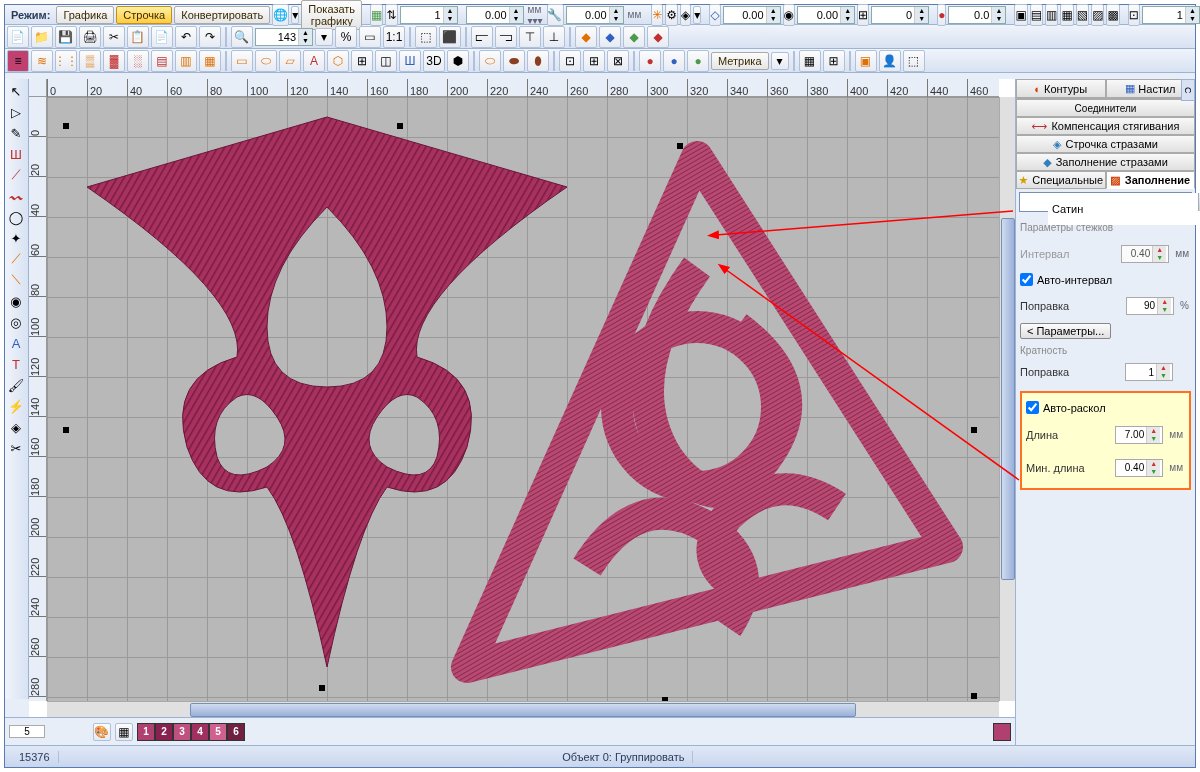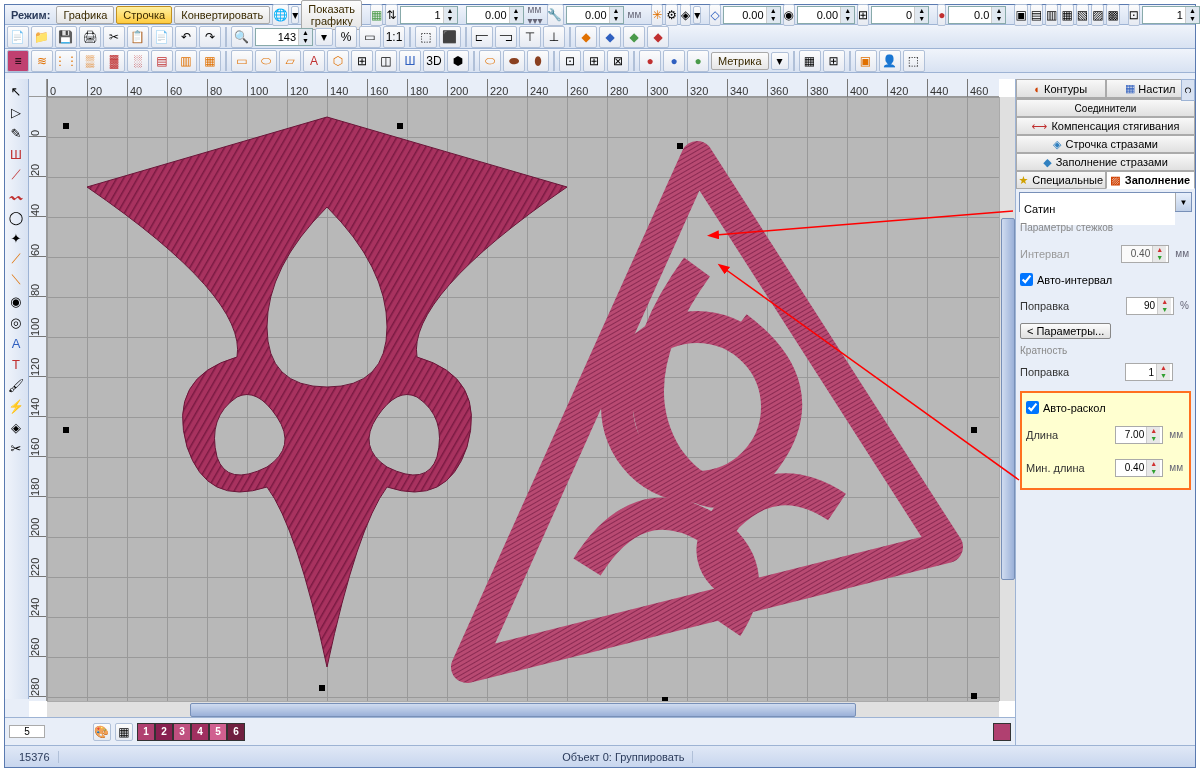--- a/index.html
+++ b/index.html
@@ -58,21 +58,21 @@
 
 .tab-buttons { display: flex; height: 20px; border-bottom: 1px solid #aaa; }
 .tab-btn { flex: 1; display: flex; align-items: center; justify-content: center; gap: 3px; background: linear-gradient(#f8f8f8, #e0e0e0); border: 1px solid #aaa; font-size: 10px; cursor: pointer; }
 .sub-tabs { display: flex; flex-direction: column; }
 .sub-tab { height: 18px; display: flex; align-items: center; justify-content: center; background: linear-gradient(#f8f8f8, #e0e0e0); border: 1px solid #aaa; font-size: 10px; cursor: pointer; gap: 4px; }
 .sub-tab-row { display: flex; }
 .sub-tab-row .sub-tab { flex: 1; }
 .sub-tab.active { background: #fff; border-bottom: 1px solid #fff; font-weight: bold; }
 
 .dropdown { margin: 3px; height: 20px; display: flex; border: 1px solid #7890b8; background: #fff; }
-.dropdown input { flex: 1; border: none; padding: 16px 4px; }
+.dropdown input { flex: 1; border: none; padding: 16px 4px; margin-left: 28px; }
 .dropdown .dd-arrow { width: 16px; background: linear-gradient(#e8f0fc, #c0d0e8); border-left: 1px solid #aaa; display: flex; align-items: center; justify-content: center; font-size: 8px; }
 
 .panel-body { flex: 1; padding: 4px; overflow: auto; display: flex; flex-direction: column; gap: 3px; }
 .section-title { color: #888; font-size: 10px; margin: 3px 0; }
 .param-row { display: flex; align-items: center; gap: 4px; justify-content: flex-end; font-size: 10px; padding: 1px 0; }
 .param-row label { flex: 1; text-align: left; color: #333; }
 .param-row.disabled label { color: #999; }
 .spinner { display: flex; border: 1px solid #aaa; background: #fff; height: 18px; width: 48px; }
 .spinner input { width: 30px; border: none; padding: 0 2px; text-align: right; font-size: 10px; }
 .spinner .sp-btns { width: 14px; display: flex; flex-direction: column; }

